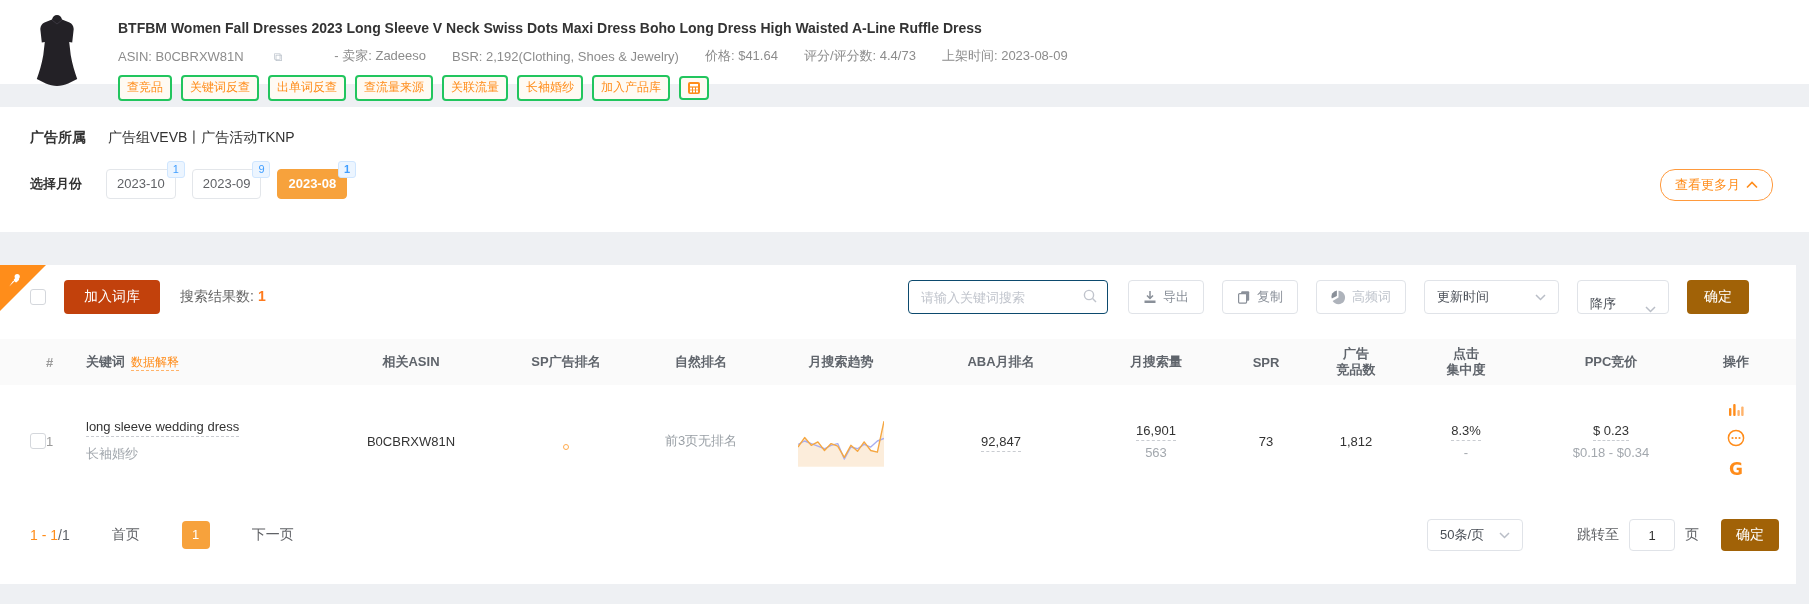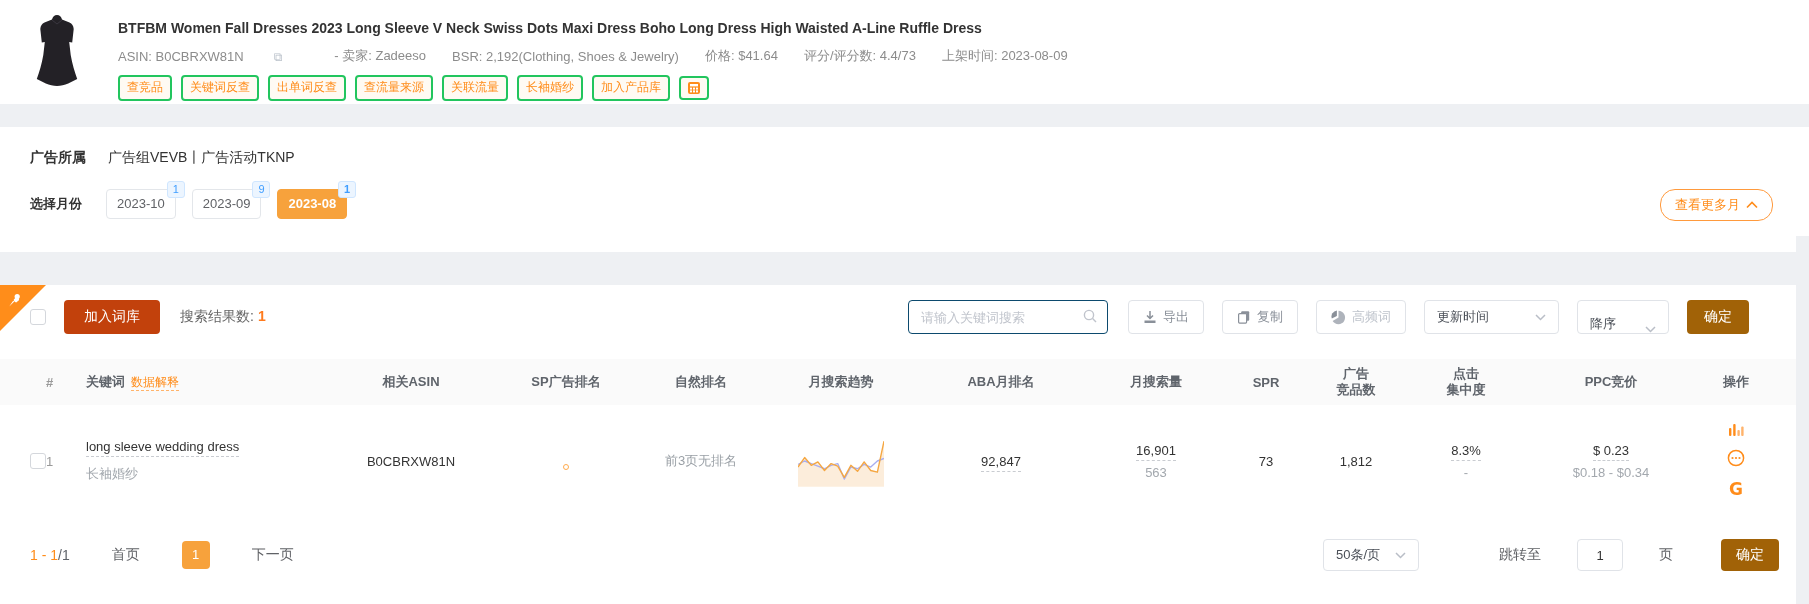--- a/index.html
+++ b/index.html
@@ -1,21 +1,21 @@
 <!DOCTYPE html>
 <html><head>
 <meta charset="utf-8">
 <style>
   * { margin:0; padding:0; box-sizing:border-box; }
   html,body { width:1809px; height:604px; background:#eef0f3; overflow:hidden;
     font-family:"Liberation Sans","DejaVu Sans",sans-serif; color:#333; font-size:13px; }
   .card { background:#fff; }
 
   
-  .product-card { height:104px; padding:12px 30px 0 30px; display:flex; }
+  .product-card { height:84px; padding:12px 30px 0 30px; display:flex; }
   .product-img { width:54px; height:86px; flex:0 0 54px; margin-right:34px; }
   .product-info { padding-top:8px; }
   .product-title { font-size:14px; font-weight:700; color:#333; }
   .product-meta { margin-top:11px; color:#8c8c8c; font-size:13px; display:flex; align-items:center; }
   .product-meta span { margin-right:26px; white-space:nowrap; }
   .ext-link { color:#b9c0c9; font-size:12px; margin-left:4px; cursor:pointer; }
   .tag-row { margin-top:10px; display:flex; align-items:center; }
   .tag { border:2px solid #22c55e; color:#ff8c1a; background:#fffaf3; border-radius:4px;
     padding:2px 7px 3px; font-size:12px; margin-right:9px; cursor:pointer; white-space:nowrap; }
   .tag-icon { display:inline-flex; align-items:center; justify-content:center; padding:3px 6px; }
@@ -103,21 +103,21 @@
   .op-icon { margin:6px 0; cursor:pointer; display:flex; }
   .g-icon { color:#ff8c1a; font-weight:700; font-size:17px; font-family:"DejaVu Sans",sans-serif; }
 
   
   .pager { display:flex; align-items:center; padding:0 30px; margin-top:20px; height:36px; }
   .range { color:#ff8c1a; font-size:14px; }
   .range .total { color:#5f646b; }
   .page-link { color:#606266; font-size:14px; margin-left:42px; cursor:pointer; }
   .page-cur { width:28px; height:28px; line-height:28px; text-align:center; background:#f7a23c;
     color:#fff; border-radius:4px; font-size:13px; margin-left:42px; cursor:pointer; }
-  .pager-right { margin-left:auto; display:flex; align-items:center;gap:26px; }
+  .pager-right { margin-left:auto; display:flex; align-items:center; }
   .sel-size { width:96px; height:32px; margin-right:54px; }
   .jump-label { color:#606266; font-size:14px; margin-right:10px; }
   .jump-input { width:46px; height:32px; border:1px solid #e0e3e8; border-radius:4px;
     text-align:center; font-size:13px; color:#333; outline:none; margin-right:10px; }
   .page-unit { color:#606266; font-size:14px; margin-right:22px; }
   .pager .btn-orange { height:32px; padding:0 15px; }
 
   .scroll-strip { position:fixed; right:0; top:236px; width:13px; height:368px; background:#eef0f3; }
 </style>
 </head>

